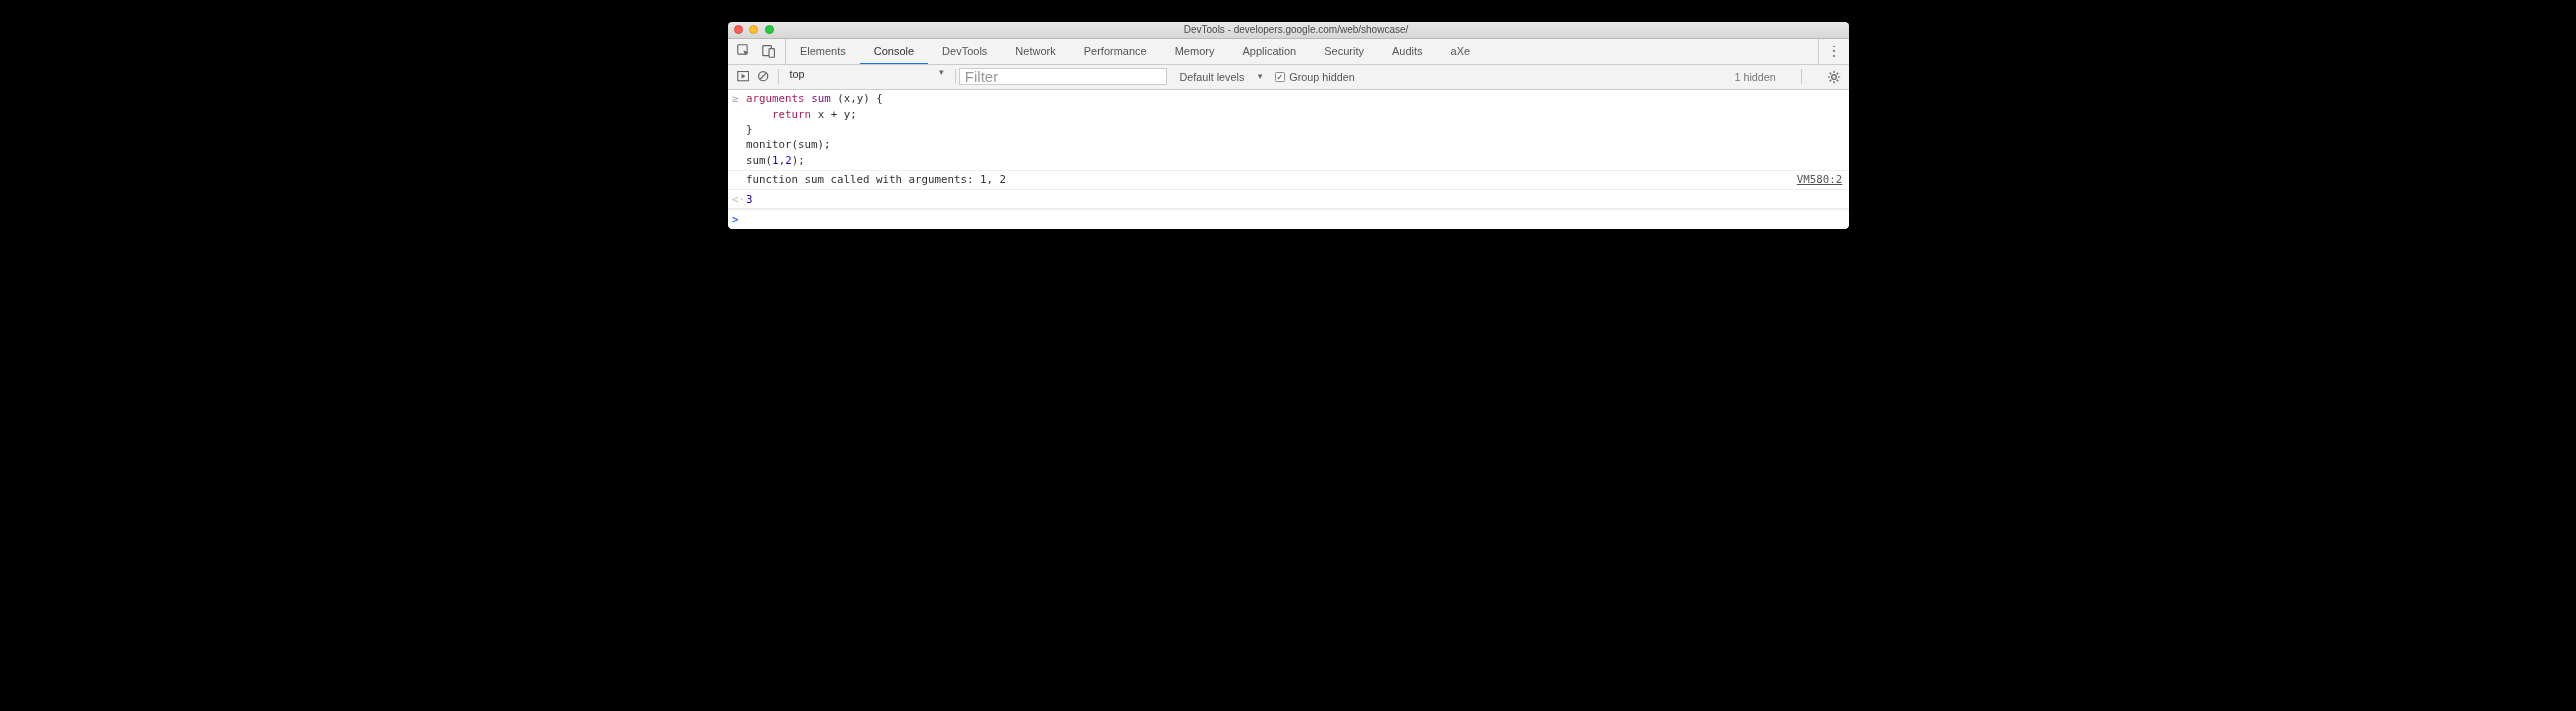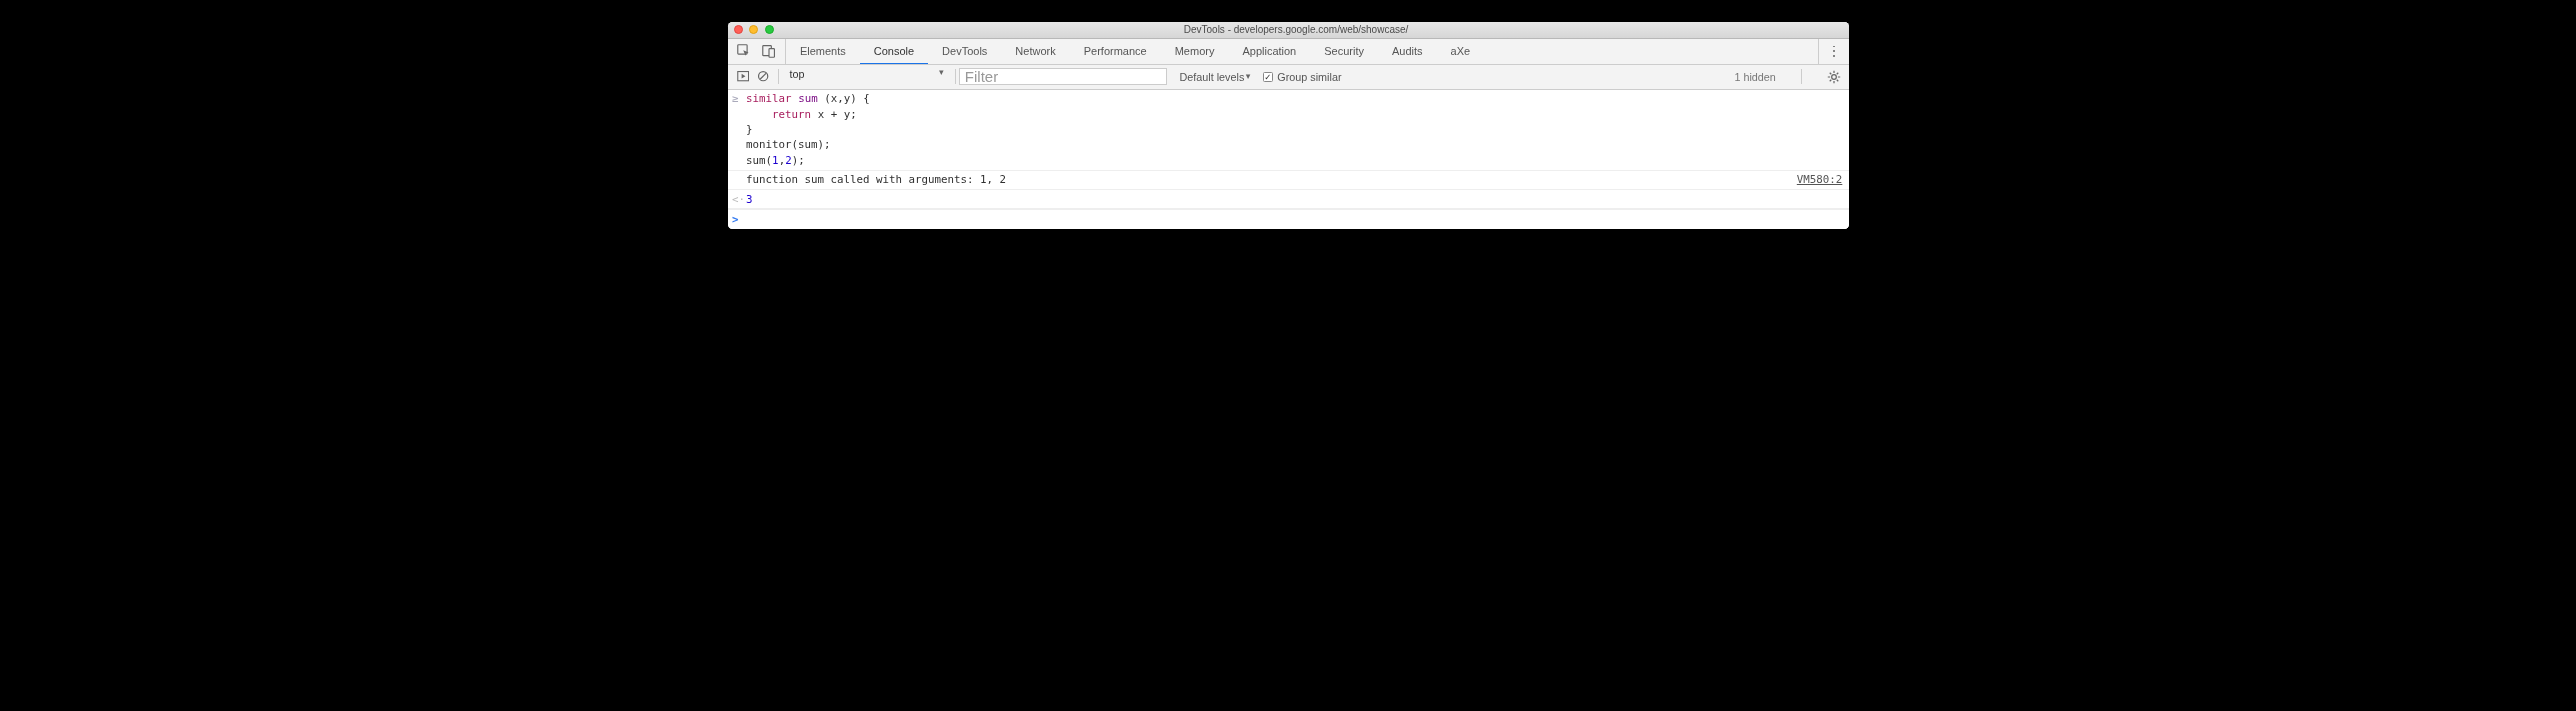--- a/index.html
+++ b/index.html
@@ -68,21 +68,21 @@
   .context-select {
     display:flex; justify-content:space-between;
     width: 170px; height:18.5px; padding:0 6.2px;
     border:0.8px solid transparent; color:#333; cursor:pointer;
   }
   .tri-down { font-size:7.7px; color:#666; }
   .filter-input {
     width: 208px; height:17px; background:#fff; border:0.8px solid #ccc;
     padding:0 4.6px; color:#888; font-size:15px; display:flex; align-items:center;
   }
-  .levels { display:flex; align-items:center; gap:0; cursor:pointer; padding:0 4.6px;}
+  .levels { display:flex; align-items:center; gap:12px; cursor:pointer; padding:0 4.6px;}
   .chk { width:10px; height:10px; border:0.8px solid #888; background:#fff; display:inline-flex; align-items:center; justify-content:center; font-size:8.5px; color:#333; border-radius:1.5px;}
   .toolbar-right { margin-left:auto; display:flex; align-items:center; gap:22px; padding-right:4.6px; color:#777;}
   .gear { cursor:pointer; }
   .console-body {
     font-family: Menlo, Consolas, monospace;
     font-size: 10.8px;
     color:#303030;
     background:#fff;
   }
   .row { display:flex; padding:1.5px 6.2px 1.5px 4.6px; border-bottom:0.8px solid #eee; line-height:15.4px;}
@@ -175,21 +175,21 @@
     <div class="sep"></div>
     <div class="filter-input">
       <span style="color:#999">Filter</span>
     </div>
     <div class="levels" style="margin-left:7.7px">
       <span>Default levels</span>
       <span class="tri-down">▼</span>
     </div>
     <div class="tool-seg" style="gap:4.6px">
       <span class="chk">✓</span>
-      <span>Group similar</span>
+      <span>Group hidden</span>
     </div>
     <div class="toolbar-right">
       <span>1 hidden</span>
       <div class="sep"></div>
       <span class="gear">
         <svg width="14" height="14" viewBox="0 0 18 18">
             <circle cx="9" cy="9" r="3" fill="none" stroke="#666" stroke-width="1.6"></circle>
             <g stroke="#666" stroke-width="1.6">
               <line x1="9" y1="1" x2="9" y2="4"></line>
               <line x1="9" y1="14" x2="9" y2="17"></line>
@@ -202,21 +202,21 @@
             </g>
           </svg>
       </span>
     </div>
   </div>
 
   <div class="console-body">
 
     <div class="row noborder">
       <div class="gutter"><span class="inprompt">≥</span></div>
-      <div class="code"><span class="kw">similar</span> <span class="fn">sum</span><span class="plain"> (x,y) {</span>
+      <div class="code"><span class="kw">arguments</span> <span class="fn">sum</span><span class="plain"> (x,y) {</span>
 <span class="plain">    </span><span class="return">return</span><span class="plain"> x + y;</span>
 <span class="plain">}</span>
 <span class="plain">monitor(sum);</span>
 <span class="plain">sum(</span><span class="num">1</span><span class="plain">,</span><span class="num">2</span><span class="plain">);</span></div>
     </div>
 
     <div class="row" style="border-top:0.8px solid #eee">
       <div class="gutter"></div>
       <div class="msg">function sum called with arguments: 1, 2</div>
       <div class="link">VM580:2</div>

